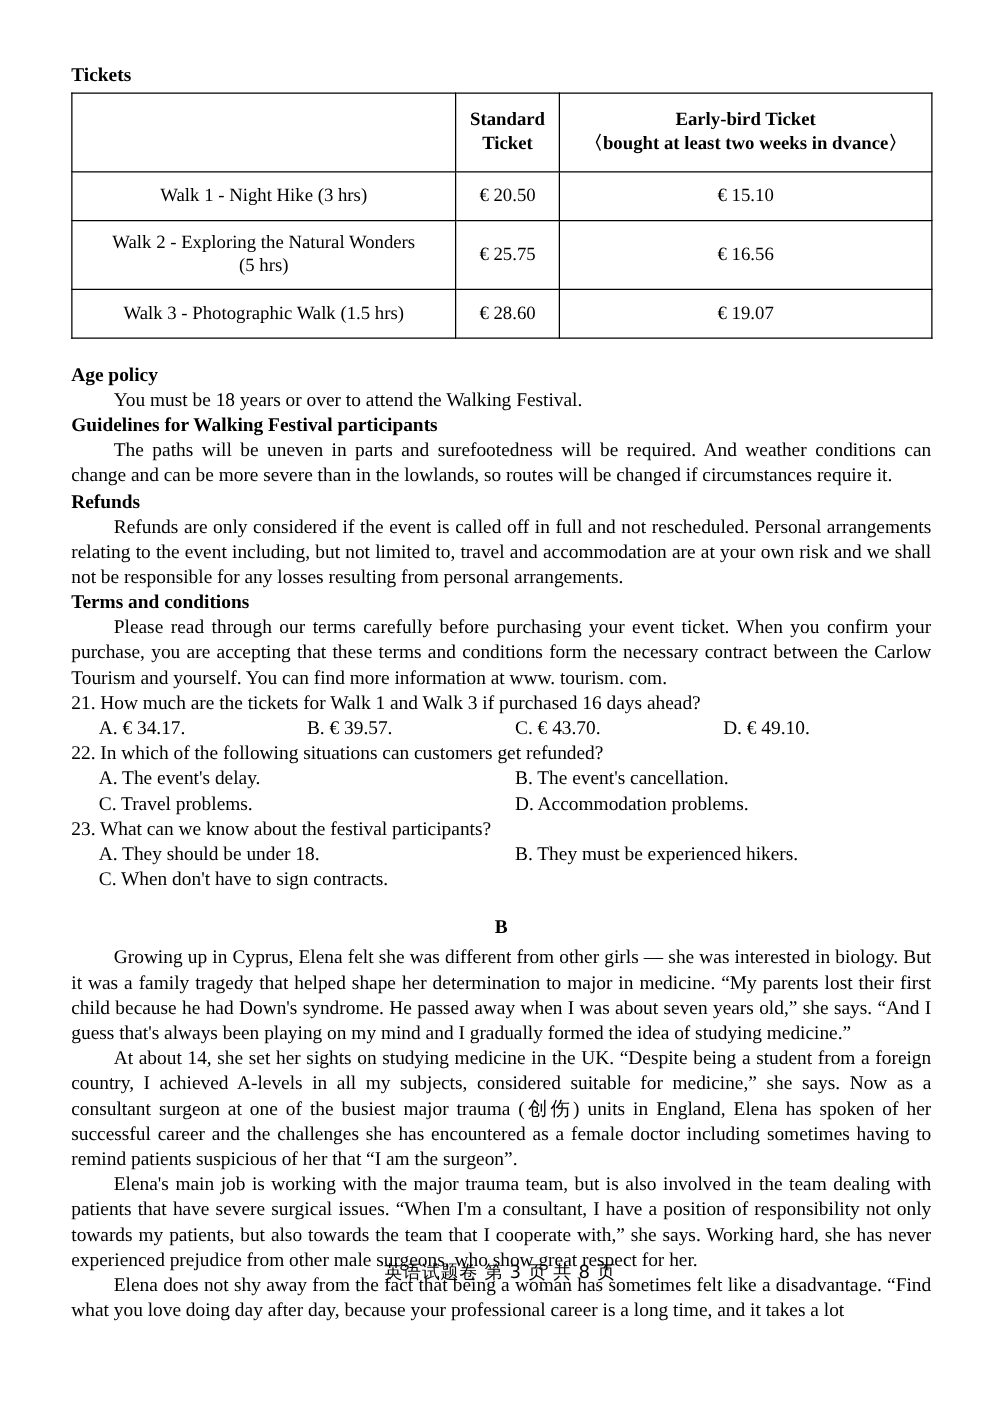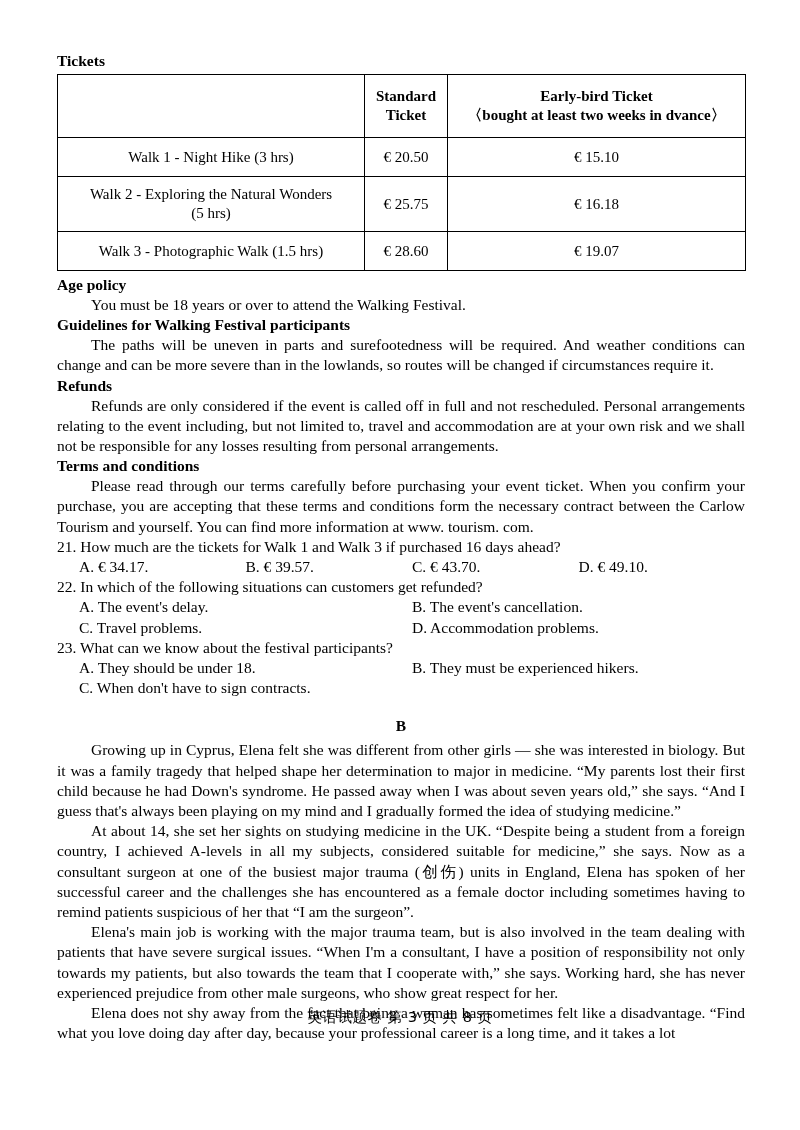--- a/index.html
+++ b/index.html
@@ -45,21 +45,21 @@
   .tickets-title {
     font-weight: bold;
     font-size: 15.5px;
     line-height: 18px;
     margin: 0 0 4px 0;
   }
   table.tickets {
     border-collapse: collapse;
     width: 688px;
     table-layout: fixed;
-    margin: 0 0 4px 0;
+    margin: 0 0 20px 0;
   }
   table.tickets td, table.tickets th {
     border: 1.3px solid #000;
     padding: 0;
     vertical-align: middle;
     font-size: 15px;
     line-height: 19px;
   }
   .col-name  { width: 307px; }
   .col-std   { width: 83px;  }
@@ -155,21 +155,21 @@
         <td class="cell-price">€ 20.50</td>
         <td class="cell-price">€ 15.10</td>
       </tr>
 
       <tr>
         <td class="cell-name two-line">
           <span>Walk 2 - Exploring the Natural Wonders</span>
           <span class="l2">(5 hrs)</span>
         </td>
         <td class="cell-price two-line">€ 25.75</td>
-        <td class="cell-price two-line">€ 16.18</td>
+        <td class="cell-price two-line">€ 16.56</td>
       </tr>
 
       <tr>
         <td class="cell-name">
           <span>Walk 3 - Photographic Walk (1.5 hrs)</span>
         </td>
         <td class="cell-price">€ 28.60</td>
         <td class="cell-price">€ 19.07</td>
       </tr>
     </tbody>

